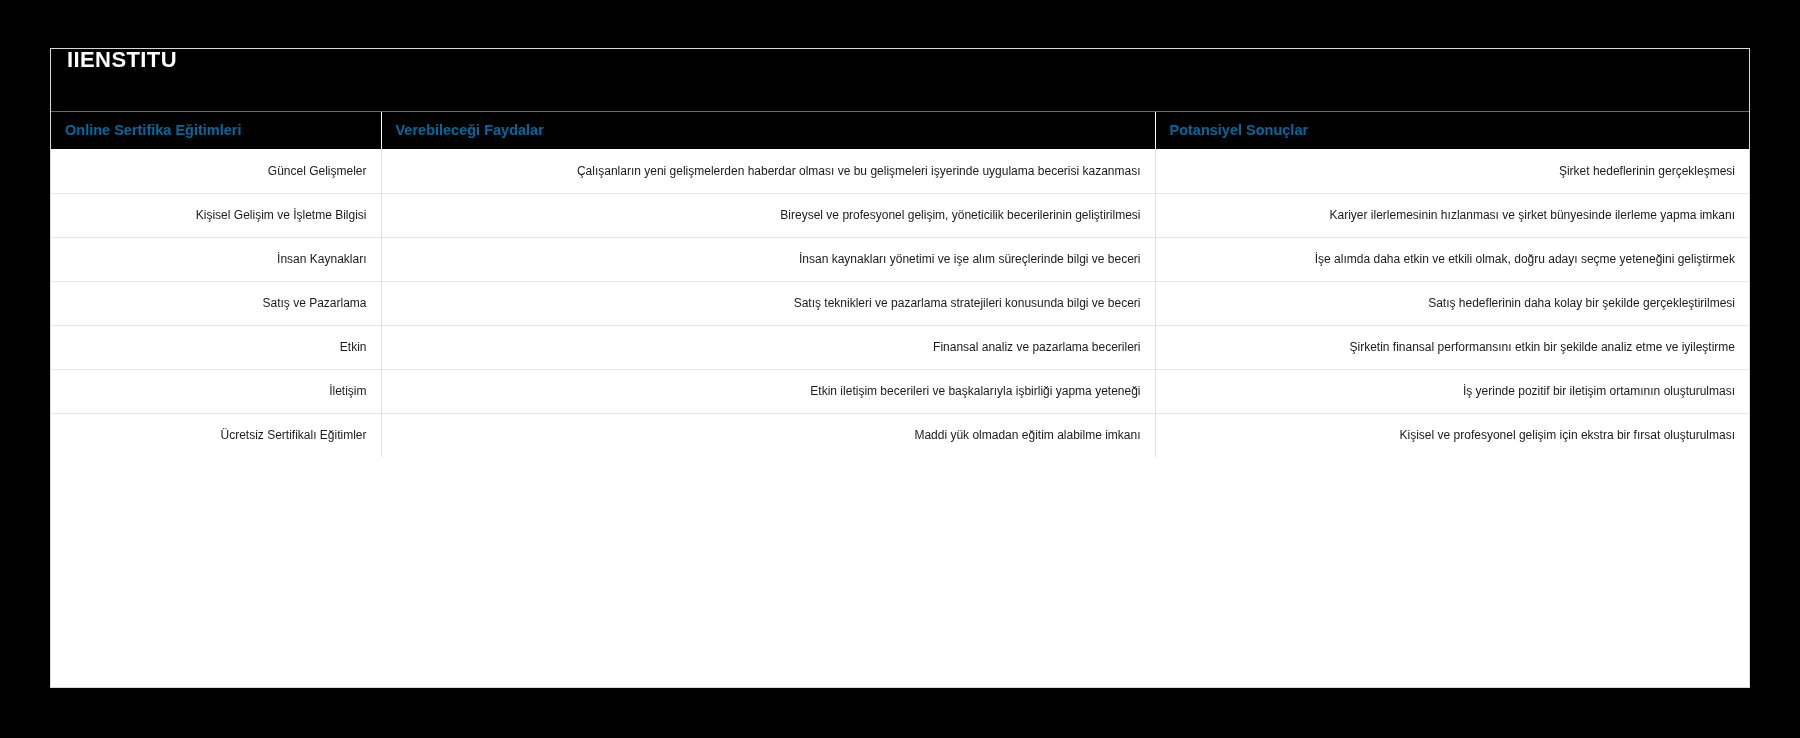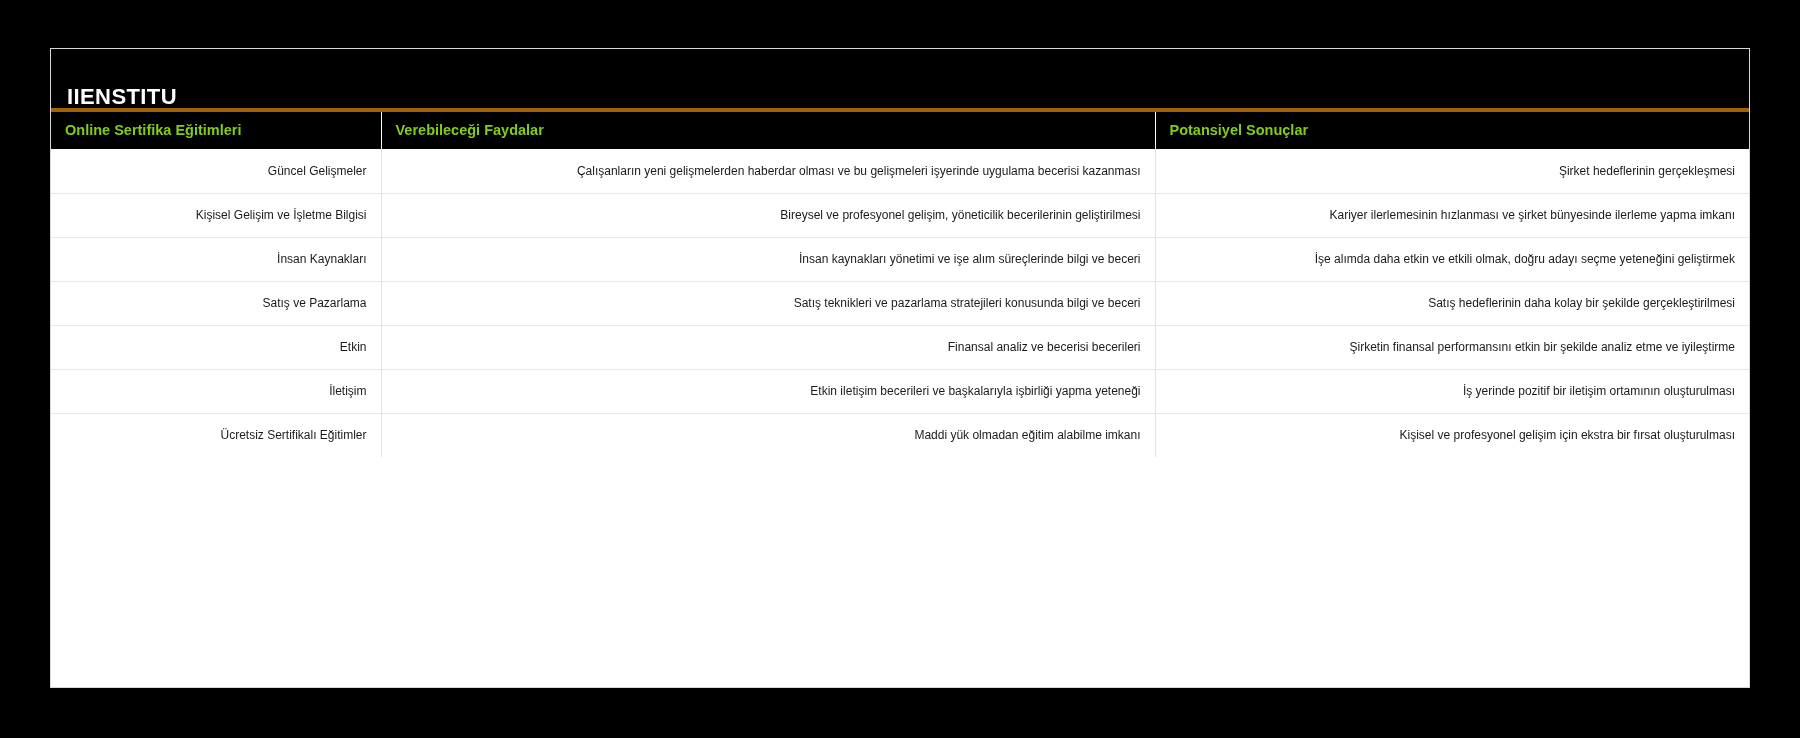--- a/index.html
+++ b/index.html
@@ -35,24 +35,24 @@
     border: 1px solid #d8d8d8;
     box-sizing: border-box;
     overflow: hidden;
   }
 
   
   .brand-bar {
     background: #000000;
     height: 63px;
     display: flex;
-    align-items: flex-end;
+    align-items: flex-start;
     padding: 0 0 0 16px;
     box-sizing: border-box;
-    border-bottom: 4px solid #a16207;
+    border-bottom: 1px solid #a16207;
   }
   .brand-title {
     color: #ffffff;
     font-size: 22px;
     font-weight: bold;
     letter-spacing: 0.4px;
     line-height: 1;
     white-space: nowrap;
   }
 
@@ -62,21 +62,21 @@
     border-collapse: collapse;
     table-layout: fixed;
     background: #ffffff;
   }
 
   table.data-table thead tr {
     background: #000000;
   }
 
   table.data-table thead th {
-    color: #84cc16;
+    color: #0369a1;
     font-size: 14.5px;
     font-weight: bold;
     text-align: left;
     padding: 10px 14px 11px 14px;
     vertical-align: middle;
     border-right: 1px solid #ffffff;
     border-bottom: 1px solid #ffffff;
     box-sizing: border-box;
     white-space: nowrap;
   }
@@ -148,21 +148,21 @@
           <td>İnsan kaynakları yönetimi ve işe alım süreçlerinde bilgi ve beceri</td>
           <td>İşe alımda daha etkin ve etkili olmak, doğru adayı seçme yeteneğini geliştirmek</td>
         </tr>
         <tr>
           <td>Satış ve Pazarlama</td>
           <td>Satış teknikleri ve pazarlama stratejileri konusunda bilgi ve beceri</td>
           <td>Satış hedeflerinin daha kolay bir şekilde gerçekleştirilmesi</td>
         </tr>
         <tr>
           <td>Etkin</td>
-          <td>Finansal analiz ve becerisi becerileri</td>
+          <td>Finansal analiz ve pazarlama becerileri</td>
           <td>Şirketin finansal performansını etkin bir şekilde analiz etme ve iyileştirme</td>
         </tr>
         <tr>
           <td>İletişim</td>
           <td>Etkin iletişim becerileri ve başkalarıyla işbirliği yapma yeteneği</td>
           <td>İş yerinde pozitif bir iletişim ortamının oluşturulması</td>
         </tr>
         <tr>
           <td>Ücretsiz Sertifikalı Eğitimler</td>
           <td>Maddi yük olmadan eğitim alabilme imkanı</td>

